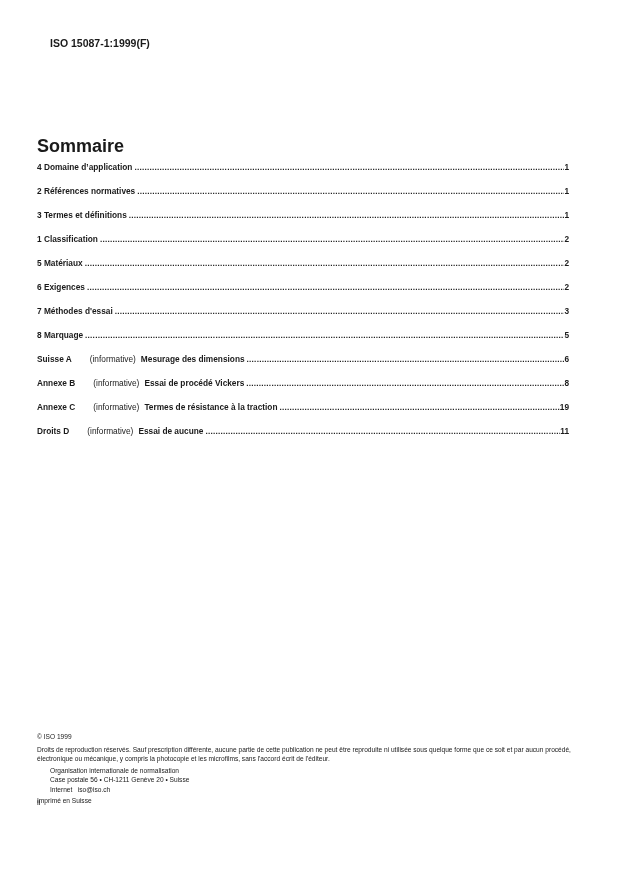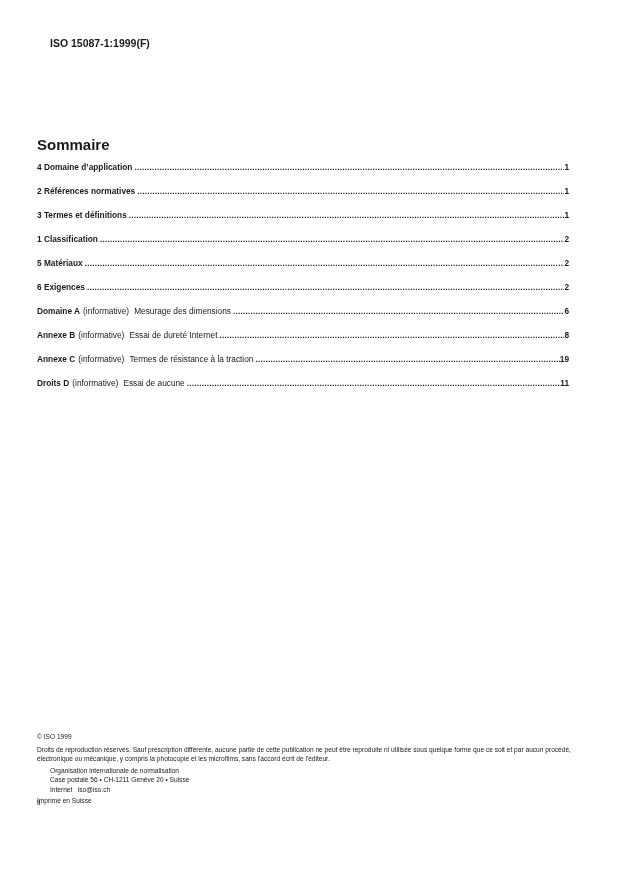--- a/index.html
+++ b/index.html
@@ -1,24 +1,24 @@
 <!DOCTYPE html>
 <html><head>
 <meta charset="utf-8">
 <style>
   html, body { margin: 0; padding: 0; background: #ffffff; }
   body { width: 619px; height: 877px; position: relative; overflow: hidden;
          font-family: "Liberation Sans", sans-serif; color: #1a1a1a; }
   .header { position: absolute; left: 37px; top: 37px; font-size: 10.5px; font-weight: bold; padding-left: 13px; }
-  .title { position: absolute; left: 37px; top: 136px; font-size: 15px; font-weight: bold; }
+  .title { position: absolute; left: 37px; top: 136px; font-size: 18px; font-weight: bold; }
   .toc { position: absolute; left: 37px; top: 162px; width: 532px; }
   .toc-row { display: flex; align-items: baseline; height: 24px; font-size: 8.3px; white-space: nowrap; }
   .toc-row .label { font-weight: bold; }
-  .toc-row .annex-type { font-weight: normal; margin-left: 3px; margin-right: 5px; }
-  .toc-row .annex-title { font-weight: normal; }
+  .toc-row .annex-type { font-weight: normal; margin-left: 18px; margin-right: 5px; }
+  .toc-row .annex-title { font-weight: bold; }
   .toc-row .leader { flex: 1; overflow: hidden; font-weight: bold; letter-spacing: 0.2px; margin-left: 2px; }
   .toc-row .leader::after { content: "................................................................................................................................................................................................................................................"; }
   .toc-row .page { font-weight: bold; }
   .footer { position: absolute; left: 37px; top: 732px; font-size: 6.6px; line-height: 9.5px; width: 550px; }
   .footer .copy { margin-bottom: 3px; }
   .footer .rights { margin-bottom: 2px; }
   .footer .addr { padding-left: 13px; }
   .footer .printed { margin-top: 2px; }
   .footer .inet-label { display: inline-block; width: 26px; }
   .pageno { position: absolute; left: 37px; top: 798px; font-size: 8px; }
@@ -54,32 +54,42 @@
   <div class="toc-row">
       <span class="label">5 Matériaux </span>
       <span class="leader"></span>
       <span class="page">2</span>
     </div>
   <div class="toc-row">
       <span class="label">6 Exigences </span>
       <span class="leader"></span>
       <span class="page">2</span>
     </div>
+  <div class="toc-row">
+      <span class="label">7 Méthodes d'essai </span>
+      <span class="leader"></span>
+      <span class="page">3</span>
+    </div>
+  <div class="toc-row">
+      <span class="label">8 Marquage</span>
+      <span class="leader"></span>
+      <span class="page">5</span>
+    </div>
 
   <div class="toc-row">
-      <span class="label">Domaine A</span>
+      <span class="label">Suisse A</span>
       <span class="annex-type">(informative)</span>
       <span class="annex-title">Mesurage des dimensions </span>
       <span class="leader"></span>
       <span class="page">6</span>
     </div>
   <div class="toc-row">
       <span class="label">Annexe B</span>
       <span class="annex-type">(informative)</span>
-      <span class="annex-title">Essai de dureté Internet</span>
+      <span class="annex-title">Essai de procédé Vickers</span>
       <span class="leader"></span>
       <span class="page">8</span>
     </div>
   <div class="toc-row">
       <span class="label">Annexe C</span>
       <span class="annex-type">(informative)</span>
       <span class="annex-title">Termes de résistance à la traction</span>
       <span class="leader"></span>
       <span class="page">19</span>
     </div>

